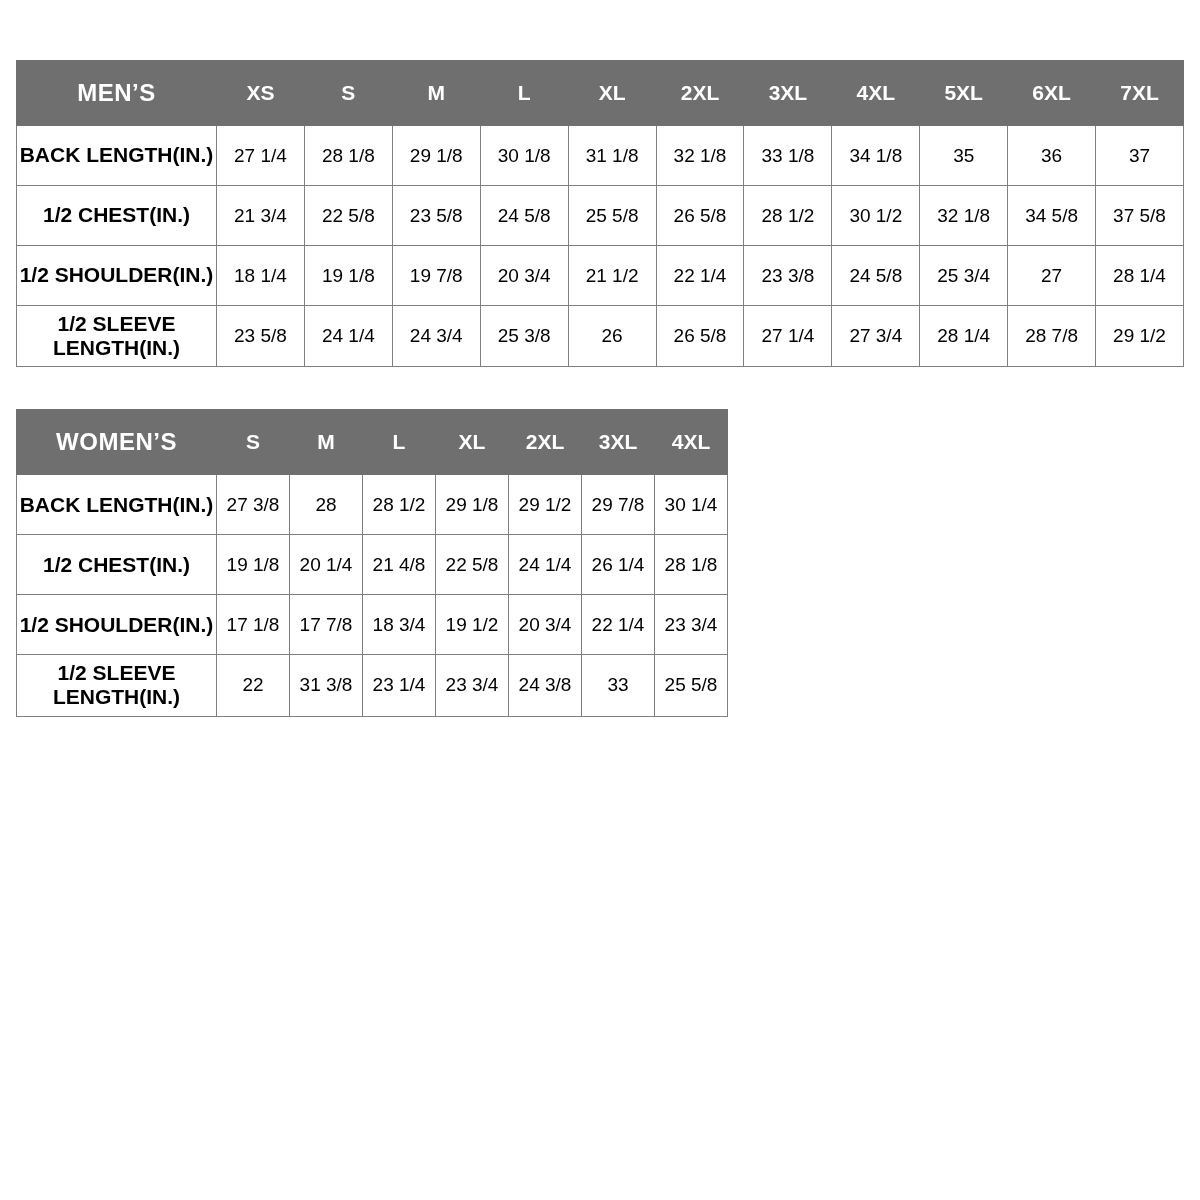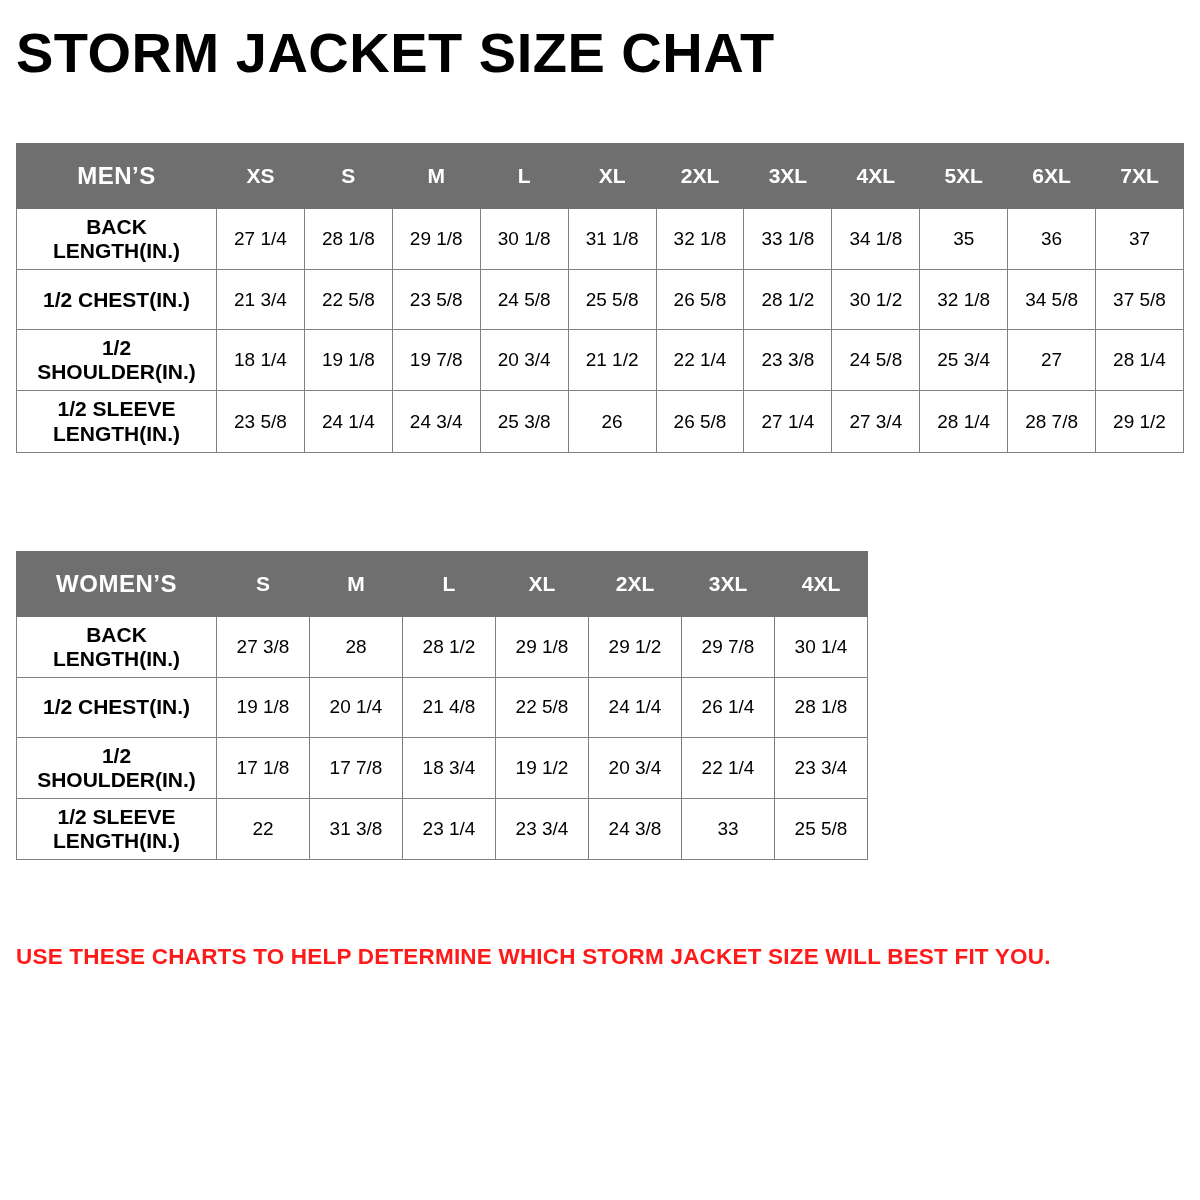--- a/index.html
+++ b/index.html
@@ -67,49 +67,48 @@
     border: 1px solid #6f6f6f;
   }
   table.size-chart thead th.corner {
     font-size: 24px;
     letter-spacing: 0.5px;
   }
   table.size-chart tbody td.rowlabel {
     font-weight: bold;
     font-size: 21px;
     line-height: 1.15;
-    padding: 6px 12px;
+    padding: 6px 0;
   }
   table.size-chart tbody tr {
     height: 60px;
   }
   #men-table {
     width: 1168px;
     margin-top: 60px;
   }
   #men-table col.label-col { width: 200px; }
   #women-table {
-    width: 852px;
-    margin-top: 98px;
+    width: 712px;
+    margin-top: 42px;
   }
   #women-table col.label-col { width: 200px; }
   .footer-note {
     margin-top: 84px;
     font-size: 22.5px;
     color: #ff1a1a;
     font-weight: bold;
     letter-spacing: 0.2px;
   }
 </style>
 </head>
 <body>
 
 <div class="page">
 
-  <h1 class="main-title">STORM JACKET SIZE CHAT</h1>
 
 
   <div class="table-wrap">
     <table class="size-chart" id="men-table">
       <colgroup id="men-cols">
           <col class="label-col">
           <col>
           <col>
           <col>
           <col>
@@ -260,15 +259,14 @@
             <td>23 1/4</td>
             <td>23 3/4</td>
             <td>24 3/8</td>
             <td>33</td>
             <td>25 5/8</td>
           </tr>
         </tbody>
     </table>
   </div>
 
-  <div class="footer-note">USE THESE CHARTS TO HELP DETERMINE WHICH STORM JACKET  SIZE WILL BEST FIT YOU.</div>
 
 </div>
 
 </body></html>

